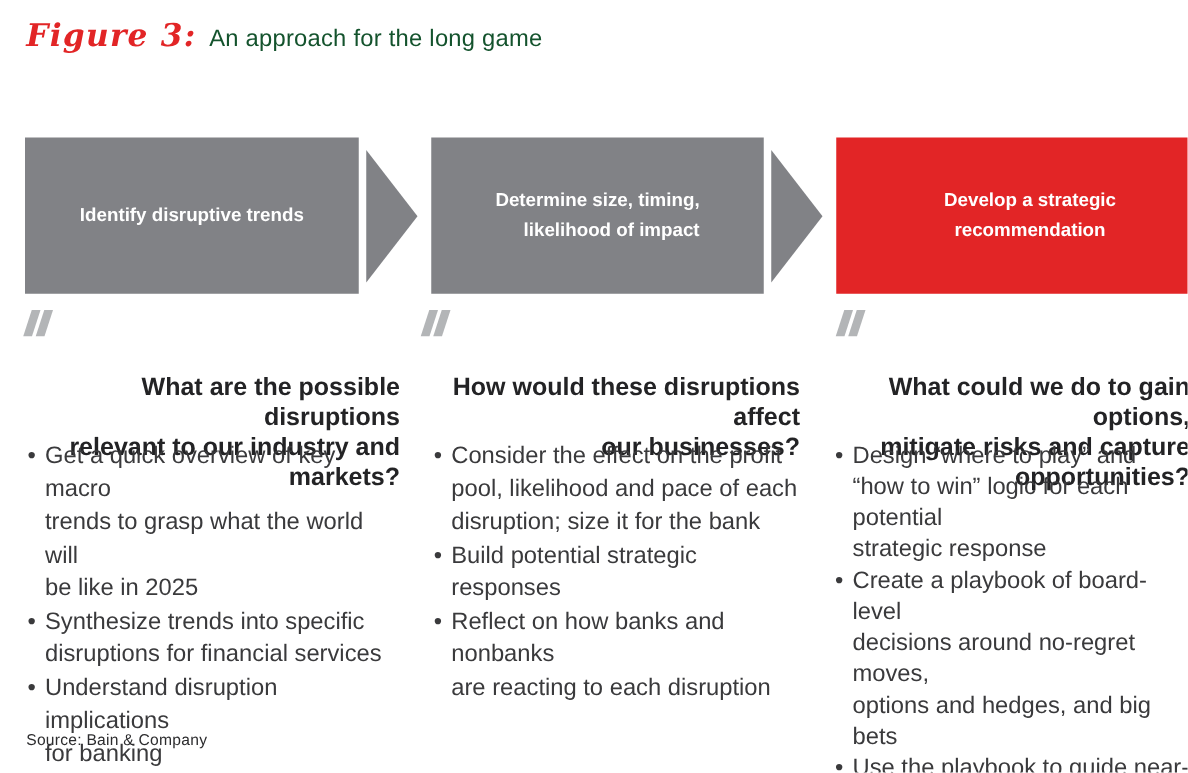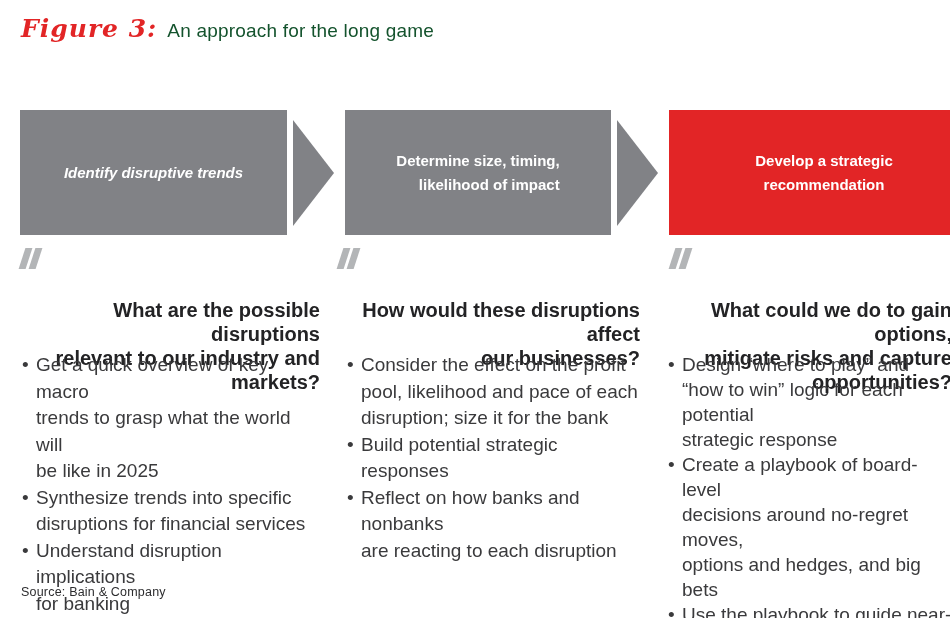--- a/index.html
+++ b/index.html
@@ -37,21 +37,21 @@
     display:flex;height:125px;
   }
   .box{
     display:flex;align-items:center;justify-content:center;
     text-align:center;color:#fff;font-weight:bold;
     font-size:15px;line-height:1.55;
   }
   .box span{white-space:pre-line;}
   .box.gray{background:var(--gray);}
   .box.red{background:var(--red);}
-  .bw1{width:267px;font-style:italic;}
+  .bw1{width:267px;}
   .bw2{width:266px;text-align:right;}
   .bw3{width:310px;}
   .arrow-gap{
     width:58px;display:flex;align-items:center;flex:none;
   }
   .arrow{
     width:0;height:0;margin-left:6px;
     border-top:53px solid transparent;
     border-bottom:53px solid transparent;
     border-left:41px solid var(--gray);

